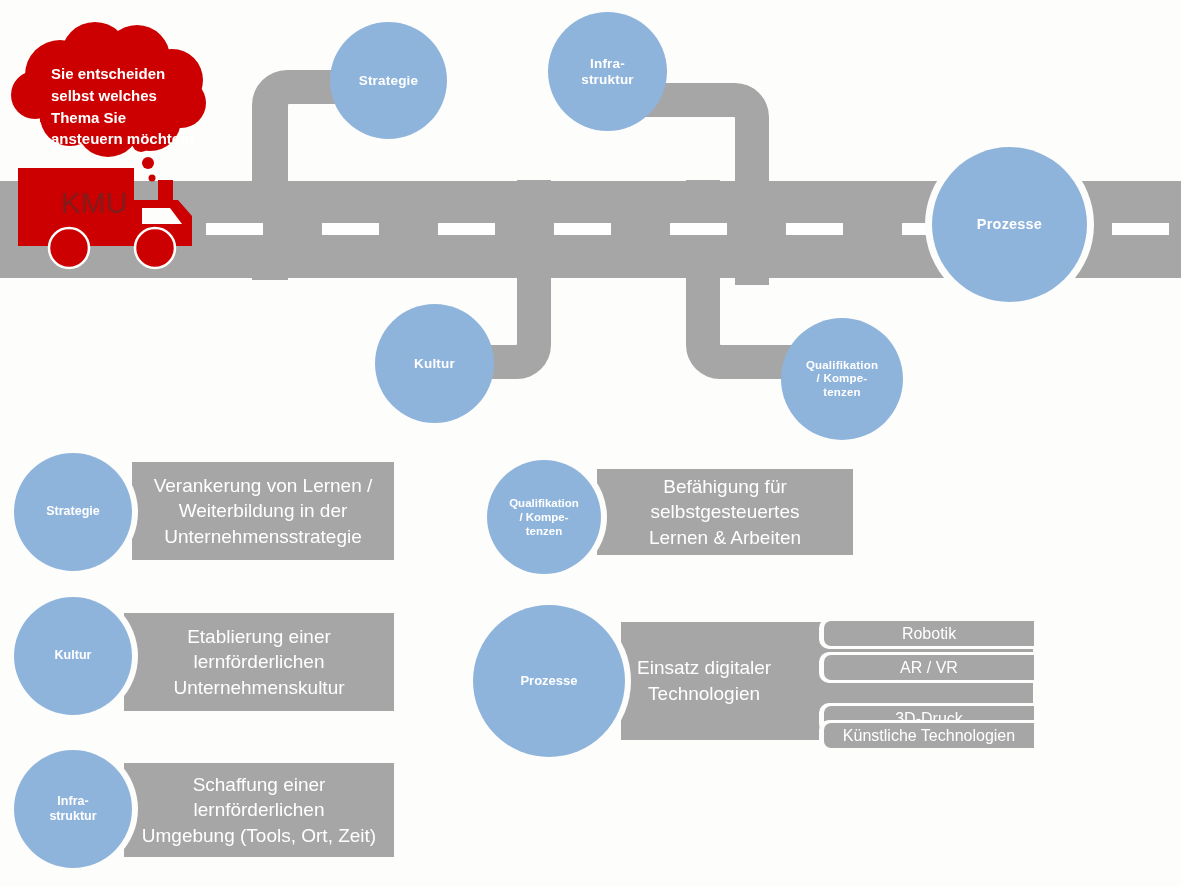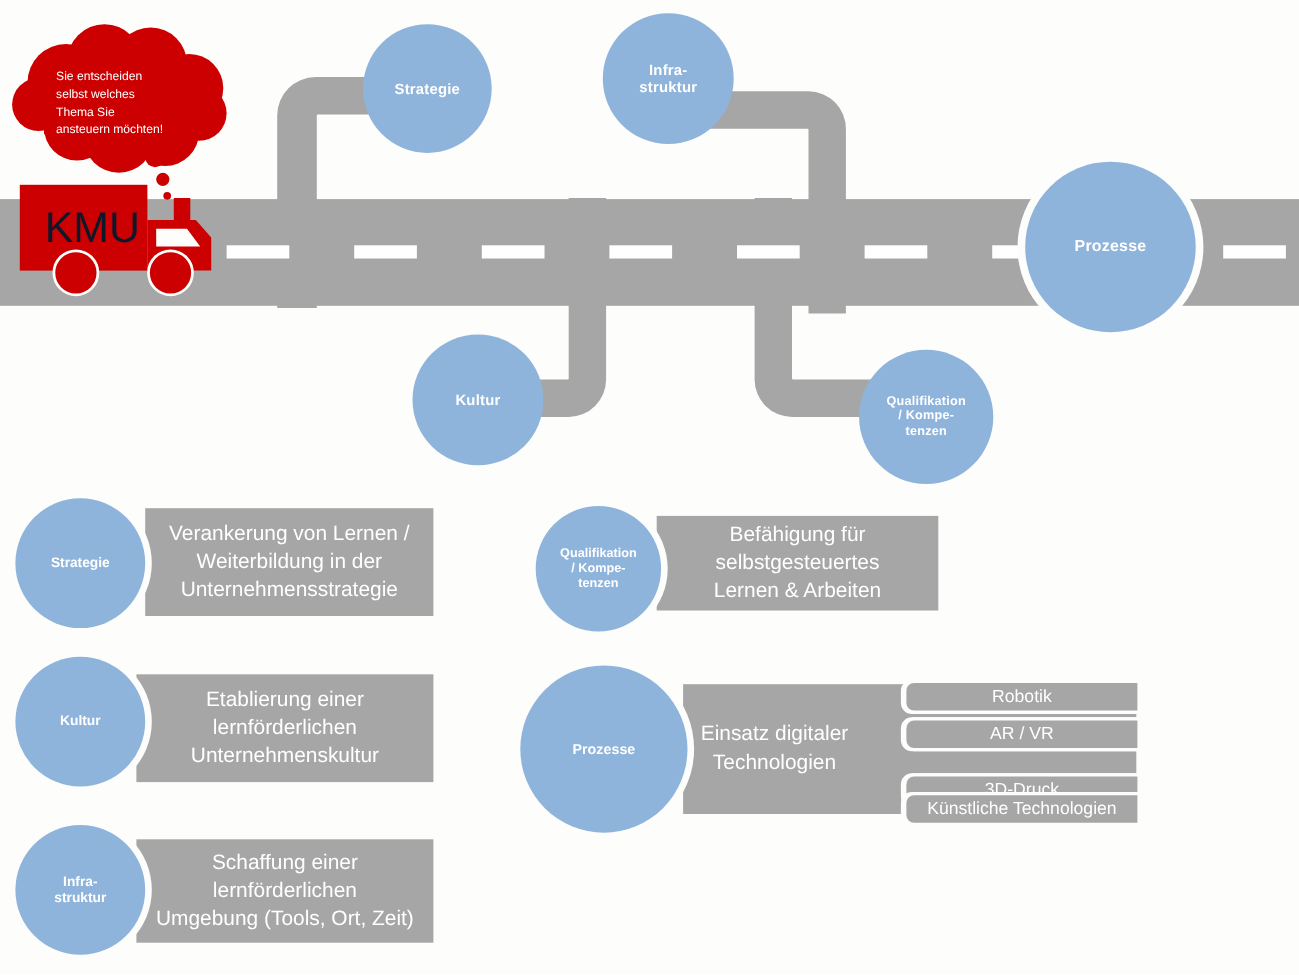--- a/index.html
+++ b/index.html
@@ -38,37 +38,37 @@
     justify-content: center;
     text-align: center;
     line-height: 1.18;
     letter-spacing: .2px;
   }
   .map-circle.ringed {
     box-shadow: 0 0 0 7px #fdfdfb;
   }
   .truck-label {
     position: absolute;
-    left: 34px;
+    left: 44px;
     top: 186px;
     width: 100px;
     text-align: center;
-    color: #0f172a;
-    font-size: 39px;
+    color: #7f1d1d;
+    font-size: 30px;
     letter-spacing: 0px;
     font-weight: normal;
   }
   .bubble-text {
     position: absolute;
     left: 51px;
     top: 63px;
     width: 160px;
     color: #ffffff;
-    font-size: 11px;
-    font-weight: normal;
+    font-size: 15px;
+    font-weight: bold;
     line-height: 1.45;
   }
   .legend-bar {
     position: absolute;
     background: #a6a6a6;
     color: #ffffff;
     display: flex;
     align-items: center;
     justify-content: center;
     text-align: center;

